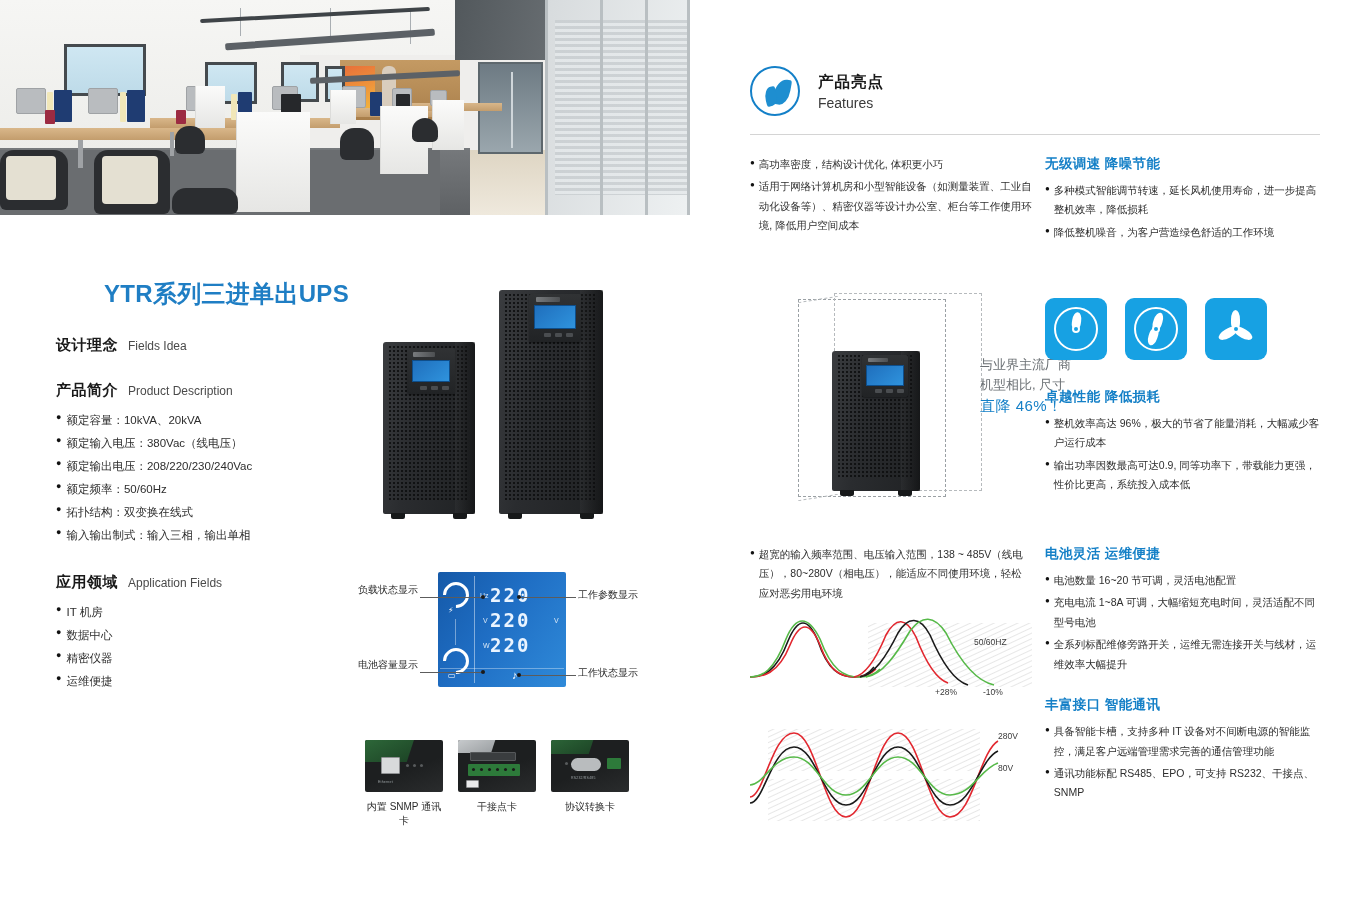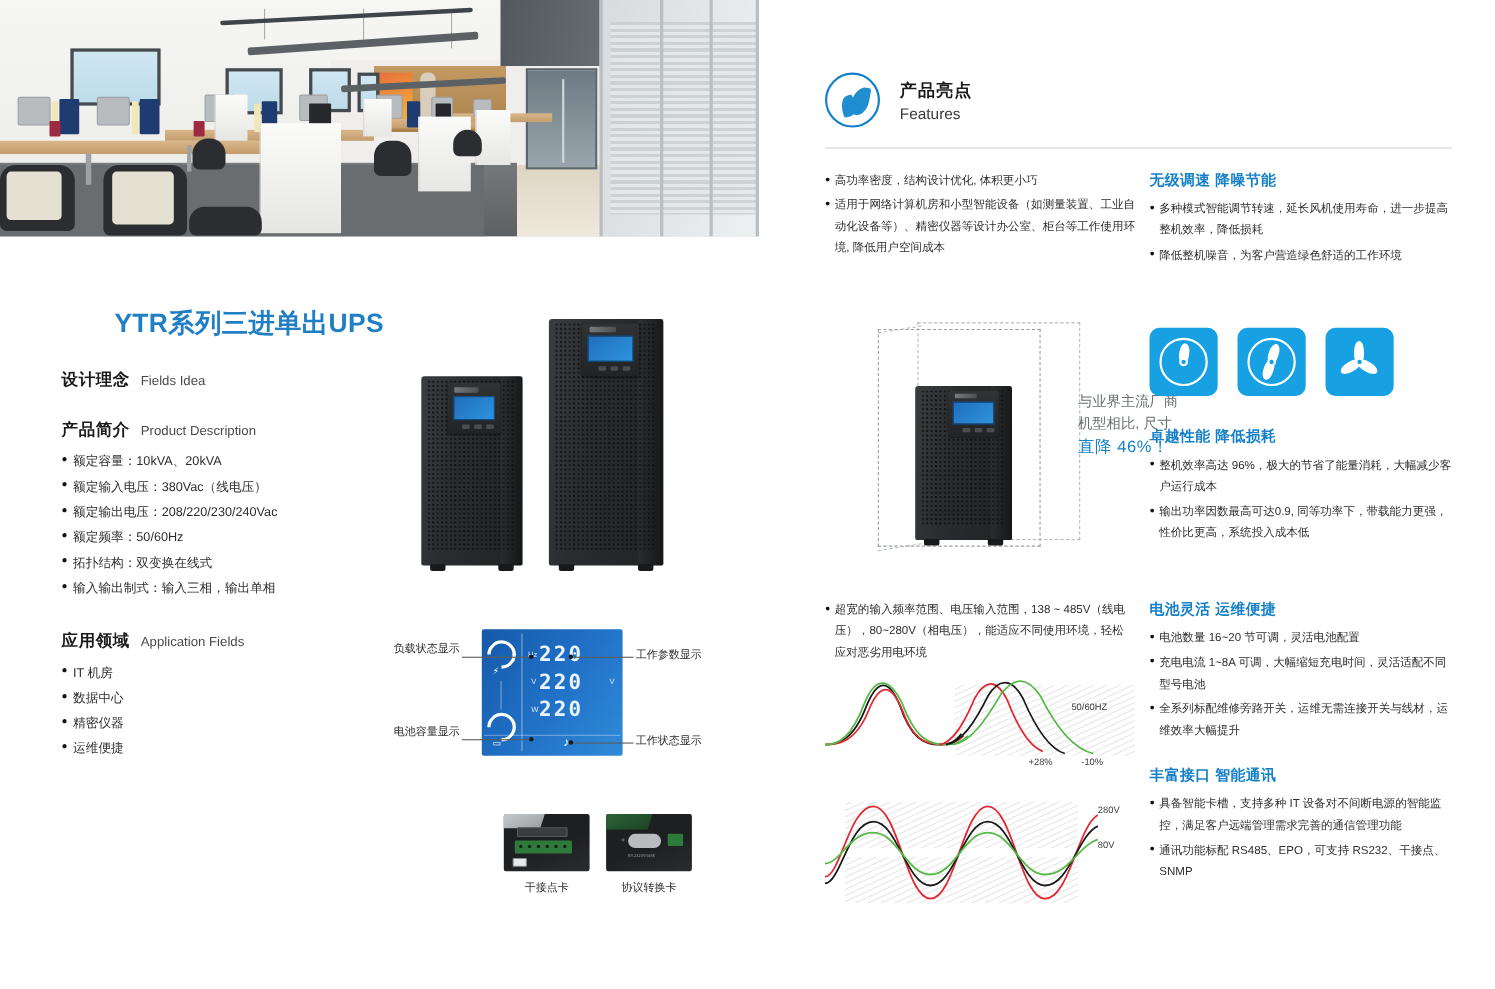--- a/index.html
+++ b/index.html
@@ -409,20 +409,31 @@
   <div class="callout-line" style="left:520px;top:597px;width:56px"></div>
   <div class="callout-dot" style="left:517px;top:595px"></div>
 
   <div class="callout" style="left:578px;top:666px">工作状态显示</div>
   <div class="callout-line" style="left:520px;top:675px;width:56px"></div>
   <div class="callout-dot" style="left:517px;top:673px"></div>
 </div>
 
 <div class="cards">
 
+  <div class="card-item" style="left:0px">
+    <div class="card-pcb">
+      <div class="pcb-green"></div>
+      <div class="pcb-port" style="left:16px;top:17px;width:19px;height:17px"></div>
+      <div class="pcb-led" style="left:41px;top:24px"></div>
+      <div class="pcb-led" style="left:48px;top:24px"></div>
+      <div class="pcb-led" style="left:55px;top:24px"></div>
+      <div class="pcb-lbl" style="left:13px;top:40px">Ethernet</div>
+    </div>
+    <div class="card-cap">内置 SNMP 通讯卡</div>
+  </div>
 
   <div class="card-item" style="left:186px">
     <div class="card-pcb">
       <div class="pcb-green" style="left:-5px;top:-6px;width:46px;height:20px"></div>
       <div class="pcb-dsub" style="left:20px;top:18px;width:30px;height:13px"></div>
       <div class="pcb-terminal" style="left:56px;top:18px;width:14px;height:11px"></div>
       <div class="pcb-led" style="left:14px;top:22px"></div>
       <div class="pcb-lbl" style="left:20px;top:36px">RS232/RS485</div>
     </div>
     <div class="card-cap">协议转换卡</div>

